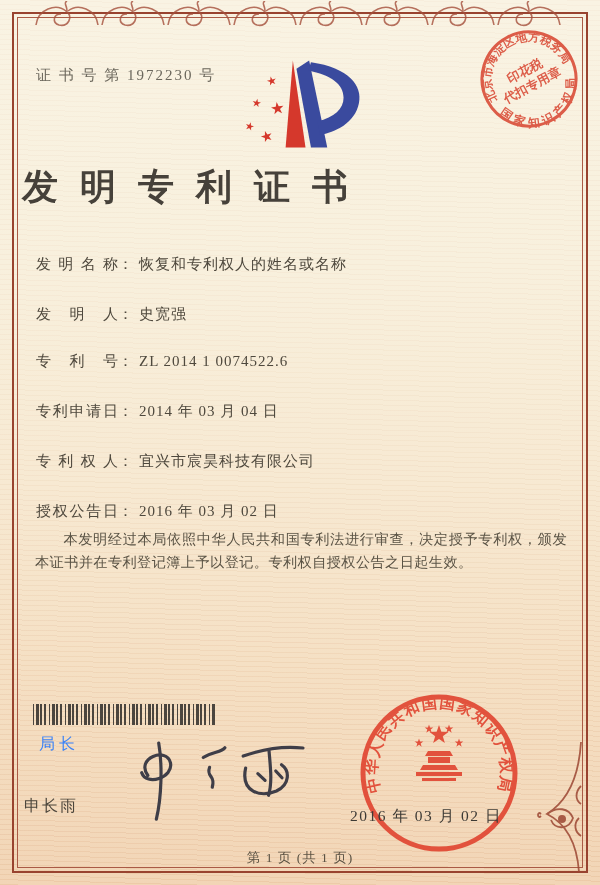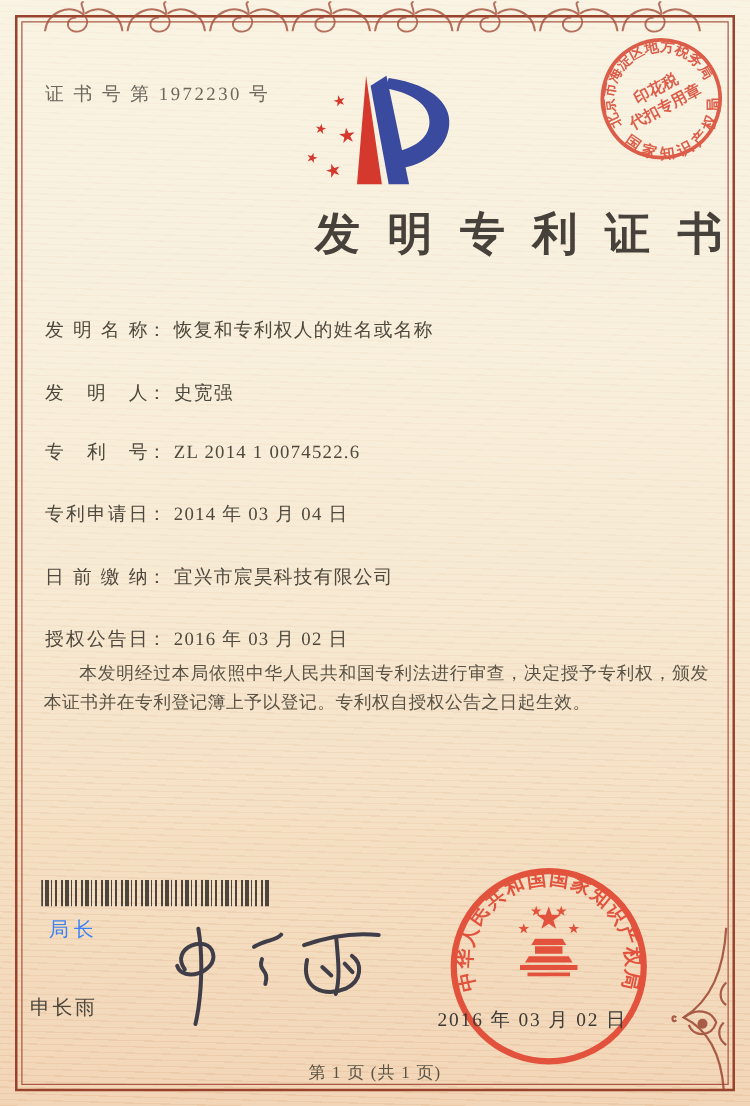--- a/index.html
+++ b/index.html
@@ -11,21 +11,21 @@
   .waves {
     position:absolute; inset:0; pointer-events:none;
     background:repeating-linear-gradient(1.6deg, rgba(200,124,76,0.13) 0 1px, rgba(200,124,76,0) 1px 5px);
     -webkit-mask-image:linear-gradient(180deg, rgba(0,0,0,.30) 0%, rgba(0,0,0,.35) 45%, rgba(0,0,0,.75) 75%, rgba(0,0,0,.95) 100%);
             mask-image:linear-gradient(180deg, rgba(0,0,0,.30) 0%, rgba(0,0,0,.35) 45%, rgba(0,0,0,.75) 75%, rgba(0,0,0,.95) 100%);
   }
   .frame-outer { position:absolute; left:12px; right:12px; top:12px; bottom:12px; border:2px solid #99432f; }
   .frame-inner { position:absolute; left:17px; right:17px; top:17px; bottom:17px; border:1px solid #aa5a45; }
   .abs { position:absolute; }
   .cert-no { left:36px; top:66px; font-size:15px; color:#6b675c; letter-spacing:2px; }
-  .title { left:0; right:0; top:163px; text-align:right; font-size:36px; font-weight:bold;
+  .title { left:0; right:0; top:163px; text-align:left; font-size:36px; font-weight:bold;
            color:#46413a; letter-spacing:22px; text-indent:22px; }
   .field { left:36px; width:530px; font-size:15px; color:#4e483d; }
   .flabel { display:inline-block; width:82px; text-align:justify; text-align-last:justify; vertical-align:top; }
   .fcolon { margin-right:6px; }
   .fvalue { letter-spacing:1px; }
   .paras { left:35px; top:528px; width:532px; color:#5a5345; font-size:14.2px; line-height:22.5px; text-align:justify; }
   .paras p { margin:0 0 3px 0; text-indent:2em; letter-spacing:0.4px; }
   .barcode { left:33px; top:704px; width:183px; height:21px;
     background:repeating-linear-gradient(90deg,#2e2b28 0 1.5px,transparent 1.5px 3px,#2e2b28 3px 6px,transparent 6px 7.5px,#2e2b28 7.5px 8.5px,transparent 8.5px 11px,#2e2b28 11px 12.5px,transparent 12.5px 16px);
     opacity:.85; }
@@ -103,21 +103,21 @@
 <div class="abs field" style="top:305px;">
   <span class="flabel">发明人</span><span class="fcolon">：</span><span class="fvalue">史宽强</span>
 </div>
 <div class="abs field" style="top:352px;">
   <span class="flabel">专利号</span><span class="fcolon">：</span><span class="fvalue">ZL 2014 1 0074522.6</span>
 </div>
 <div class="abs field" style="top:402px;">
   <span class="flabel">专利申请日</span><span class="fcolon">：</span><span class="fvalue">2014 年 03 月 04 日</span>
 </div>
 <div class="abs field" style="top:452px;">
-  <span class="flabel">日前缴纳</span><span class="fcolon">：</span><span class="fvalue">宜兴市宸昊科技有限公司</span>
+  <span class="flabel">专利权人</span><span class="fcolon">：</span><span class="fvalue">宜兴市宸昊科技有限公司</span>
 </div>
 <div class="abs field" style="top:502px;">
   <span class="flabel">授权公告日</span><span class="fcolon">：</span><span class="fvalue">2016 年 03 月 02 日</span>
 </div>
 
 <div class="abs paras">
   <p>本发明经过本局依照中华人民共和国专利法进行审查，决定授予专利权，颁发本证书并在专利登记簿上予以登记。专利权自授权公告之日起生效。</p>
 </div>
 
 <div class="abs barcode"></div>

